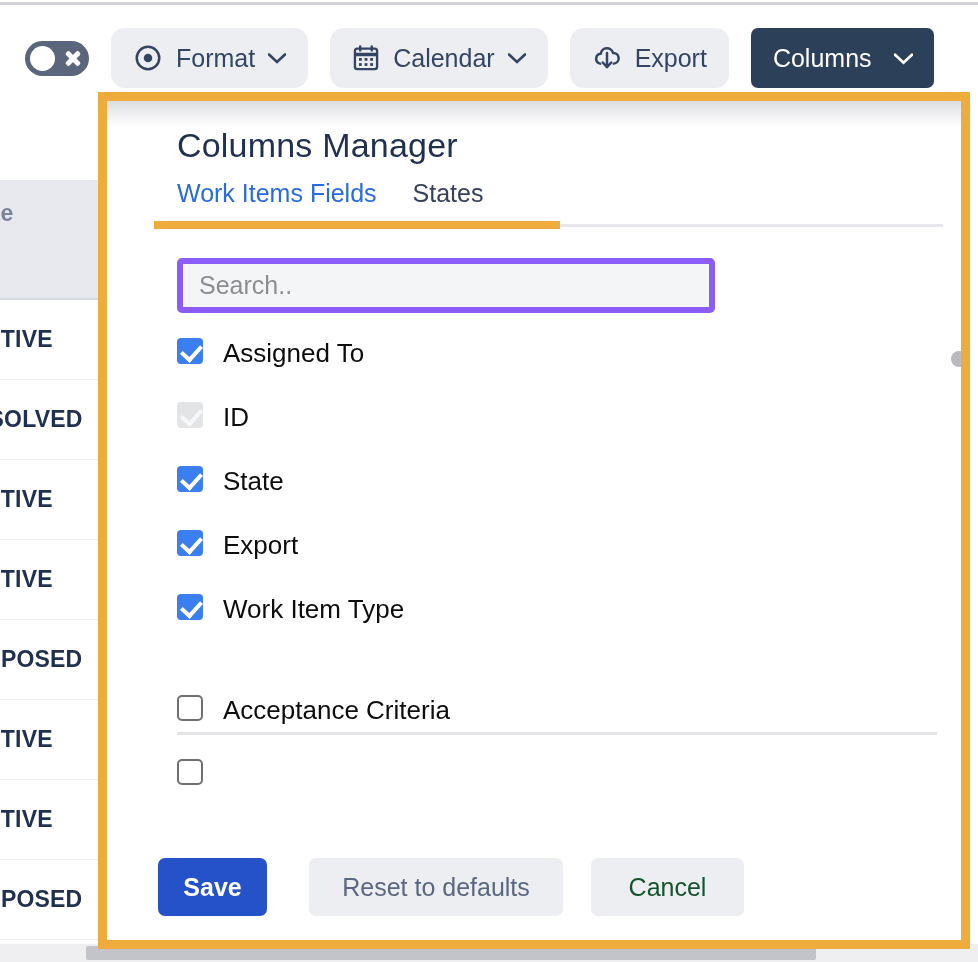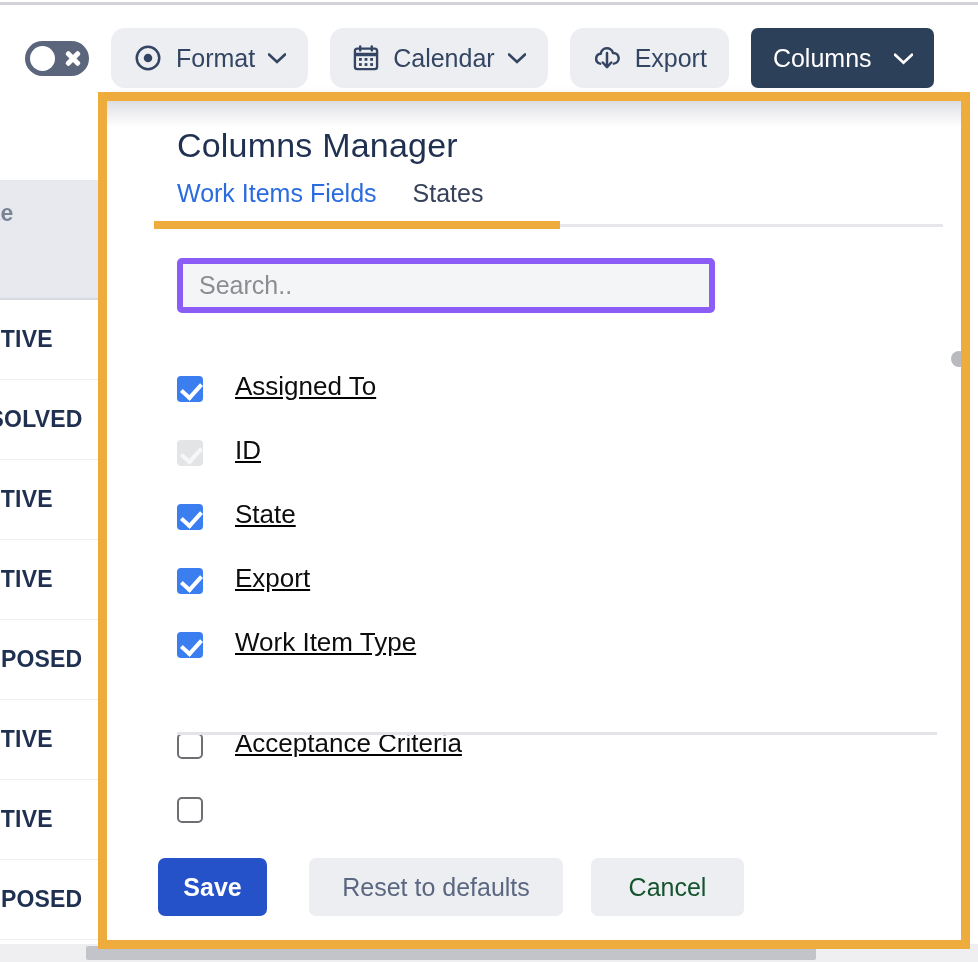--- a/index.html
+++ b/index.html
@@ -136,23 +136,22 @@
     width: 538px; height: 55px;
     background: #f4f5f7; border: 6px solid #8b5cf6; border-radius: 5px;
     font-size: 25px; color: #8b8d91; padding: 0 16px;
     font-family: "Liberation Sans", sans-serif;
   }
   .search-input::placeholder { color: #8b8d91; }
 
   
   .field-list { position: absolute; left: 43px; top: 237px; width: 760px; }
   .field-row {
-    height: 64px; display: flex; align-items: flex-end; gap: 32px;
+    height: 64px; display: flex; align-items: flex-start; gap: 20px;
     cursor: pointer;
-    text-decoration: underline;
   }
   .cb {
     width: 26px; height: 26px; border-radius: 4px; flex: 0 0 26px;
     position: relative;
   }
   .cb.checked { background: #3b7ef0; }
   .cb.disabled { background: #e3e4e6; }
   .cb.empty { background: #fff; border: 2px solid #6d6f73; border-radius: 5px; }
   .cb.checked::after, .cb.disabled::after {
     content: ""; position: absolute; left: 8px; top: 3px;

